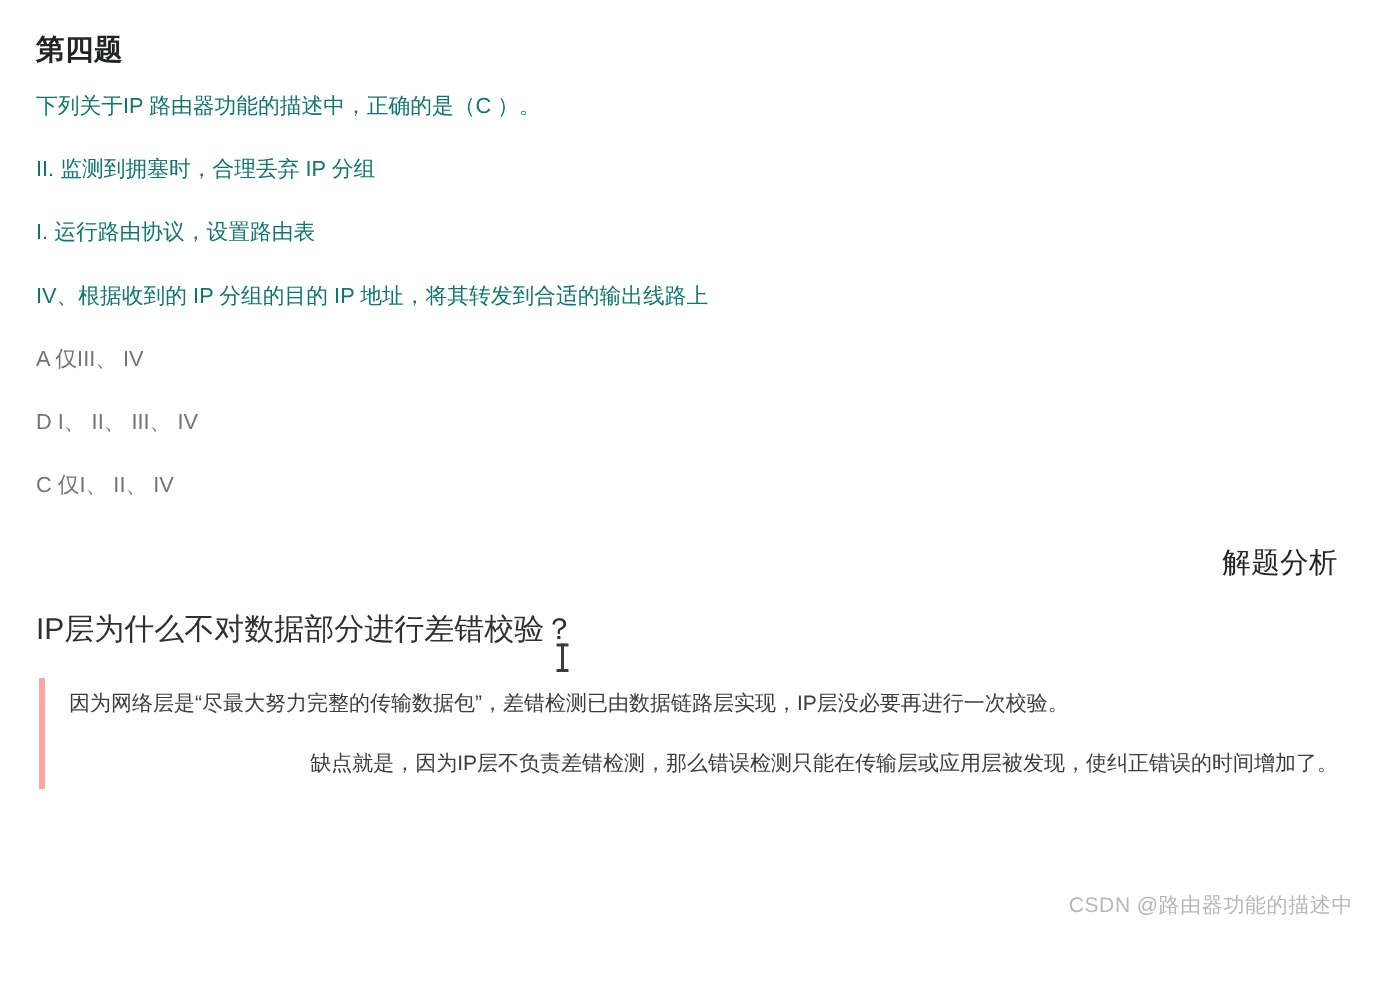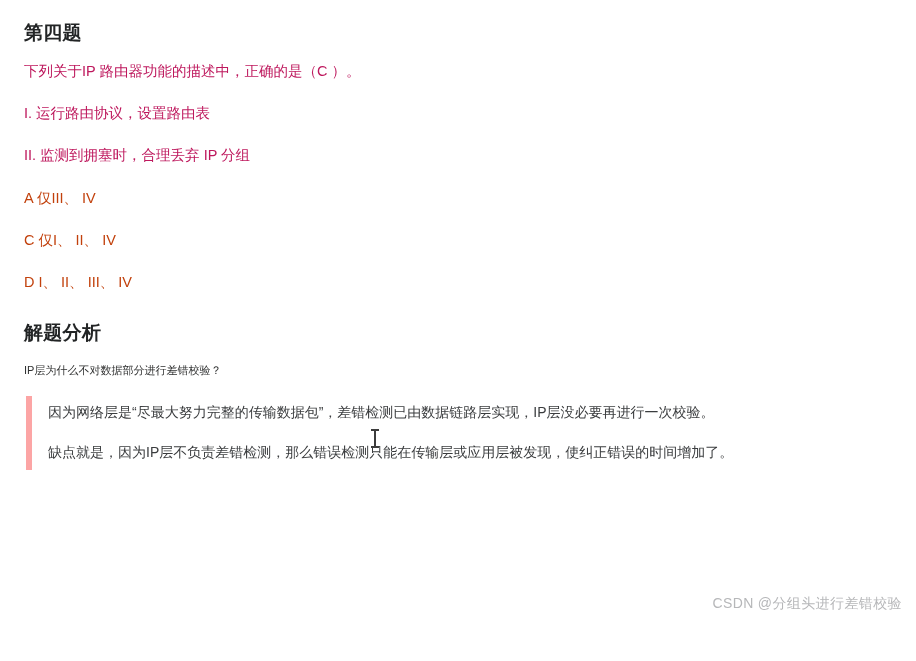--- a/index.html
+++ b/index.html
@@ -27,55 +27,57 @@
   h2.section-title {
     font-size: 19px;
     font-weight: bold;
     color: #222425;
     margin: 6px 0 14px 0;
     letter-spacing: 0.3px;
   }
   .q-line {
     font-size: 14.5px;
     line-height: 1.6;
-    color: #be185d;
+    color: #0f766e;
     margin: 0 0 19px 0;
   }
   .opt-line {
     font-size: 14.5px;
     line-height: 1.6;
-    color: #c2410c;
+    color: #737373;
     margin: 0 0 19px 0;
   }
   h2.analysis-title {
     font-size: 19px;
-    font-weight: bold;
+    font-weight: normal;
     color: #222425;
     margin: 26px 0 16px 0;
     letter-spacing: 0.3px;
+    text-align: right;
   }
   .analysis-q {
-    font-size: 11px;
+    font-size: 20px;
     line-height: 1.6;
     color: #2f3030;
     margin: 0 0 16px 0;
   }
   .quote {
-    border-left: 6px solid #fca5a5;
+    border-left: 4px solid #fca5a5;
     padding: 4px 0 4px 16px;
     margin: 0 0 0 2px;
   }
   .quote p {
     font-size: 14px;
     line-height: 1.85;
     color: #3a3c3e;
     margin: 0 0 14px 0;
   }
   .quote p:last-child {
     margin-bottom: 0;
+    text-align: right;
   }
   .cursor {
     position: absolute;
     left: 374px;
     top: 429px;
     width: 2px;
     height: 19px;
     background: #3c3c3c;
     pointer-events: none;
   }
@@ -106,36 +108,37 @@
 </head>
 <body>
 
 <div class="page">
   <div class="content">
 
     <h2 class="section-title">第四题</h2>
 
     <p class="q-line">下列关于IP 路由器功能的描述中，正确的是（C ）。</p>
 
+    <p class="q-line">II.  监测到拥塞时，合理丢弃 IP 分组</p>
     <p class="q-line">I.  运行路由协议，设置路由表</p>
-    <p class="q-line">II.  监测到拥塞时，合理丢弃 IP 分组</p>
+    <p class="q-line">IV、根据收到的 IP 分组的目的 IP 地址，将其转发到合适的输出线路上</p>
 
     <p class="opt-line">A 仅III、 IV</p>
+    <p class="opt-line">D I、 II、 III、 IV</p>
     <p class="opt-line">C 仅I、 II、 IV</p>
-    <p class="opt-line">D I、 II、 III、 IV</p>
 
     <h2 class="analysis-title">解题分析</h2>
 
     <p class="analysis-q">IP层为什么不对数据部分进行差错校验？</p>
 
     <blockquote class="quote">
       <p>因为网络层是“尽最大努力完整的传输数据包”，差错检测已由数据链路层实现，IP层没必要再进行一次校验。</p>
       <p>缺点就是，因为IP层不负责差错检测，那么错误检测只能在传输层或应用层被发现，使纠正错误的时间增加了。</p>
     </blockquote>
 
   </div>
 
   <div class="cursor"></div>
 
   <div class="watermark">
-    <span class="brand">CSDN</span><span>@分组头进行差错校验</span>
+    <span class="brand">CSDN</span><span>@路由器功能的描述中</span>
   </div>
 </div>
 
 </body></html>

